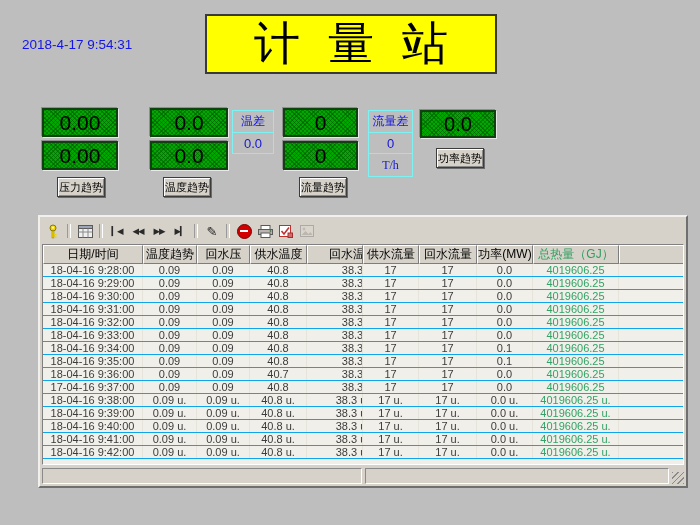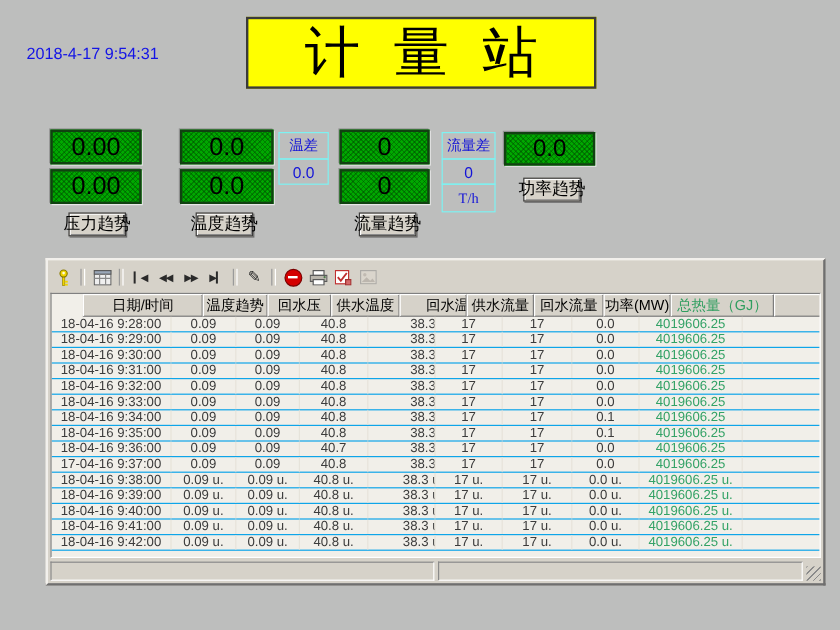--- a/index.html
+++ b/index.html
@@ -53,21 +53,21 @@
   #tdiff-value{left:232px;top:132px;width:42px;height:22px;font-size:13px;}
   #fdiff-label{left:368px;top:110px;width:45px;height:23px;}
   #fdiff-value{left:368px;top:132px;width:45px;height:22px;font-size:13px;}
   #fdiff-unit {left:368px;top:153px;width:45px;height:24px;font-size:12px;font-family:Liberation Serif, serif;}
 
   
   .btn{
     background:#d6d2c9;border:1px solid #3c3c3c;
     box-shadow:inset 1px 1px 0 #ffffff,inset -1px -1px 0 #8a8a8a,1px 1px 0 #6b6b6b;
     display:flex;align-items:center;justify-content:center;
-    font-size:14px;color:#000;box-sizing:border-box;cursor:default;white-space:nowrap;
+    font-size:11px;color:#000;box-sizing:border-box;cursor:default;white-space:nowrap;
   }
   #btn-pressure{left:57px; top:177px;width:48px;height:20px;}
   #btn-temp    {left:163px;top:177px;width:48px;height:20px;}
   #btn-flow    {left:299px;top:177px;width:48px;height:20px;}
   #btn-power   {left:436px;top:148px;width:48px;height:20px;}
 
   
   .panel{
     left:38px;top:215px;width:650px;height:273px;
     background:#d6d2c9;box-sizing:border-box;
@@ -83,21 +83,21 @@
   .tsep{width:2px;height:14px;border-left:1px solid #9a9a9a;border-right:1px solid #ffffff;margin:0 2px;}
   .pencil{font-size:13px;color:#222;}
   .stop{width:13px;height:13px;border-radius:50%;background:#d40000;border:1px solid #7a0000;display:flex;align-items:center;justify-content:center;}
   .stop i{display:block;width:8px;height:2px;background:#fff;}
   .tool.dim{opacity:.55;}
 
   .gridwrap{flex:1 1 auto;margin:1px 2px 2px 2px;background:#f1efe9;
     border-top:1px solid #808080;border-left:1px solid #808080;
     border-right:1px solid #fff;border-bottom:1px solid #fff;
     overflow:hidden;display:flex;flex-direction:column;}
-  .hrow{display:flex;flex:0 0 17px;margin-left:26px;}
+  .hrow{display:flex;flex:0 0 17px;}
   .hcell{
     background:#d6d2c9;box-sizing:border-box;
     border-top:1px solid #ffffff;border-left:1px solid #ffffff;
     border-right:1px solid #7d7d7d;border-bottom:1px solid #7d7d7d;
     display:flex;align-items:center;justify-content:center;
     font-size:12px;color:#000;white-space:nowrap;overflow:hidden;
   }
   .hcell.heat{color:#2f9e5f;text-align:right;}
   .grow{display:flex;flex:0 0 13.85px;border-bottom:1px solid #0ea5e9;}
   .gcell{

